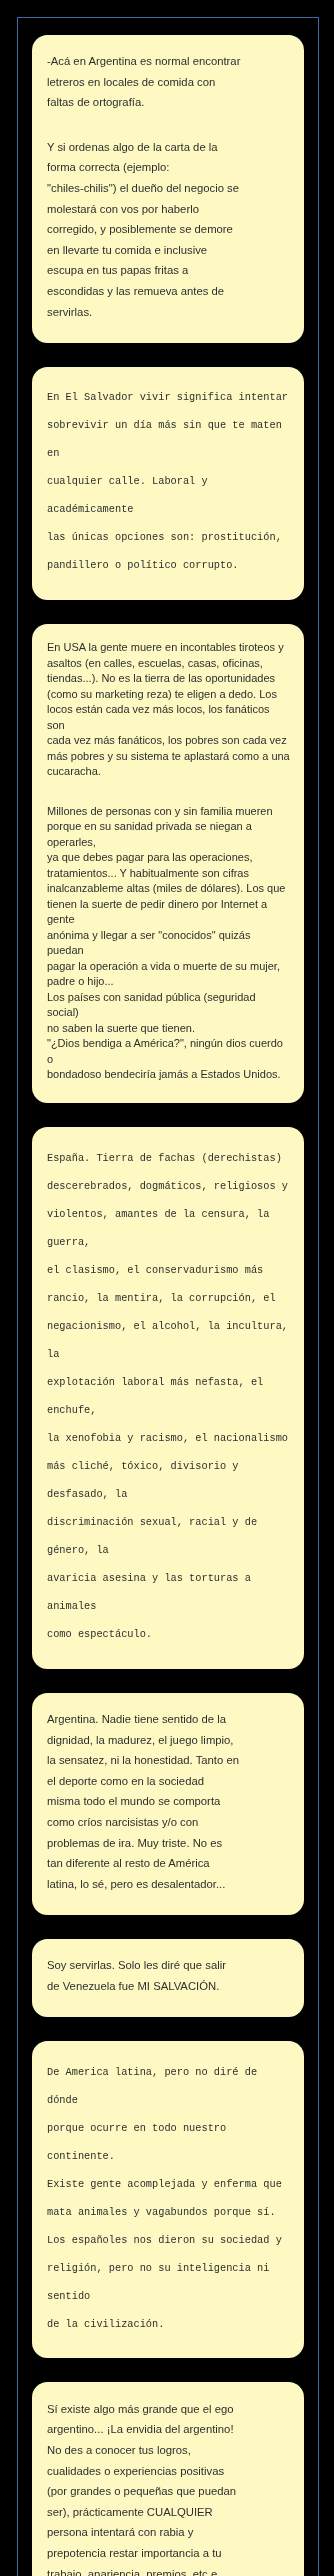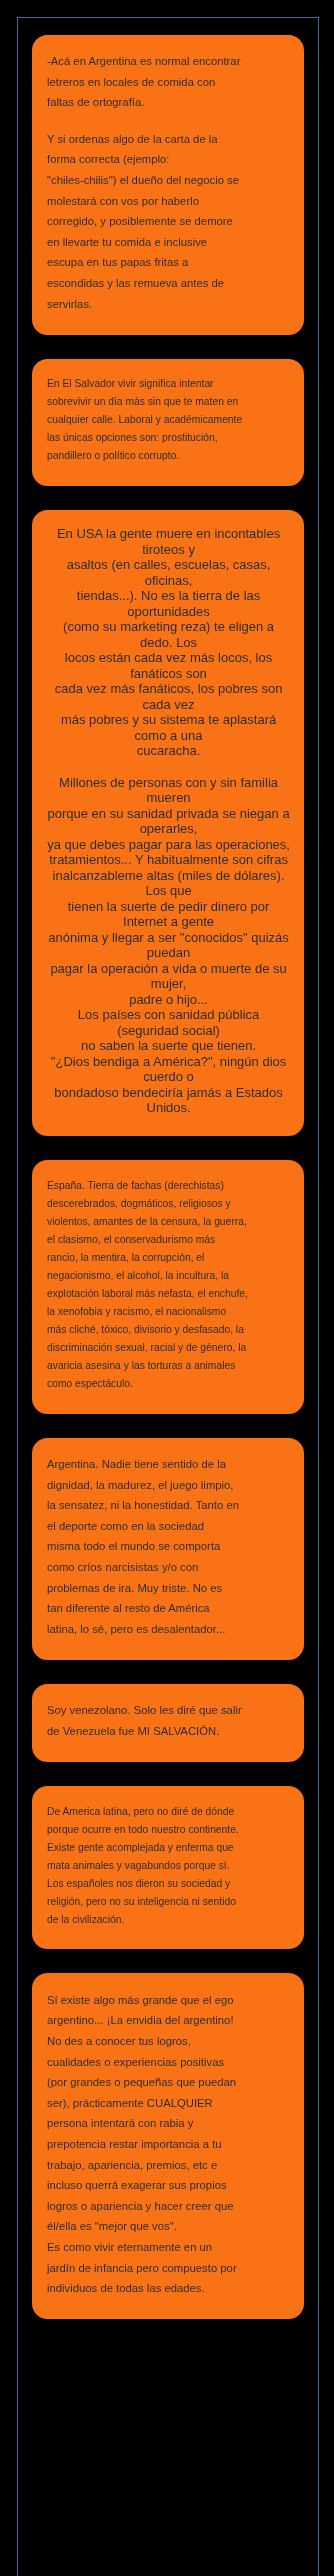--- a/index.html
+++ b/index.html
@@ -12,33 +12,33 @@
     position:absolute;left:16.5px;top:16.5px;
     width:302px;height:2857px;box-sizing:border-box;
     border:1px solid #3a6d9e;
     background:#000;
   }
   .cards{
     display:flex;flex-direction:column;gap:24px;
     width:272px;margin:17px auto 0 auto;
   }
   .card{
-    background:#f97316;border-radius:15.5px;
+    background:#fef9c3;border-radius:15.5px;
     padding:16.5px 13.4px 20.6px 15.5px;
     box-sizing:border-box;
   }
   .card-text{
     margin:0;color:#2e2e2e;white-space:pre-line;
     letter-spacing:0;
   }
-  .card-text + .card-text{margin-top:16px;}
+  .card-text + .card-text{margin-top:24px;}
   .fs-l {font-size:11.3px;line-height:20.6px;}
   .fs-ml{font-size:10.8px;line-height:20.6px;}
-  .fs-m {font-size:10.3px;line-height:18px;}
-  .fs-s {font-size:13px;line-height:15.5px;text-align:center;}
+  .fs-m {font-size:10.3px;line-height:28px;font-family:Liberation Mono, monospace;}
+  .fs-s {font-size:11px;line-height:15.5px;}
 </style>
 </head>
 <body>
 
 <div class="frame">
   <div class="cards" id="cards-container">
       <div class="card">
         <p class="card-text fs-l">-Acá en Argentina es normal encontrar
 letreros en locales de comida con
 faltas de ortografía.</p>
@@ -101,21 +101,21 @@
 dignidad, la madurez, el juego limpio,
 la sensatez, ni la honestidad. Tanto en
 el deporte como en la sociedad
 misma todo el mundo se comporta
 como críos narcisistas y/o con
 problemas de ira. Muy triste. No es
 tan diferente al resto de América
 latina, lo sé, pero es desalentador...</p>
       </div>
       <div class="card">
-        <p class="card-text fs-l">Soy venezolano. Solo les diré que salir
+        <p class="card-text fs-l">Soy servirlas. Solo les diré que salir
 de Venezuela fue MI SALVACIÓN.</p>
       </div>
       <div class="card">
         <p class="card-text fs-m">De America latina, pero no diré de dónde
 porque ocurre en todo nuestro continente.
 Existe gente acomplejada y enferma que
 mata animales y vagabundos porque sí.
 Los españoles nos dieron su sociedad y
 religión, pero no su inteligencia ni sentido
 de la civilización.</p>

